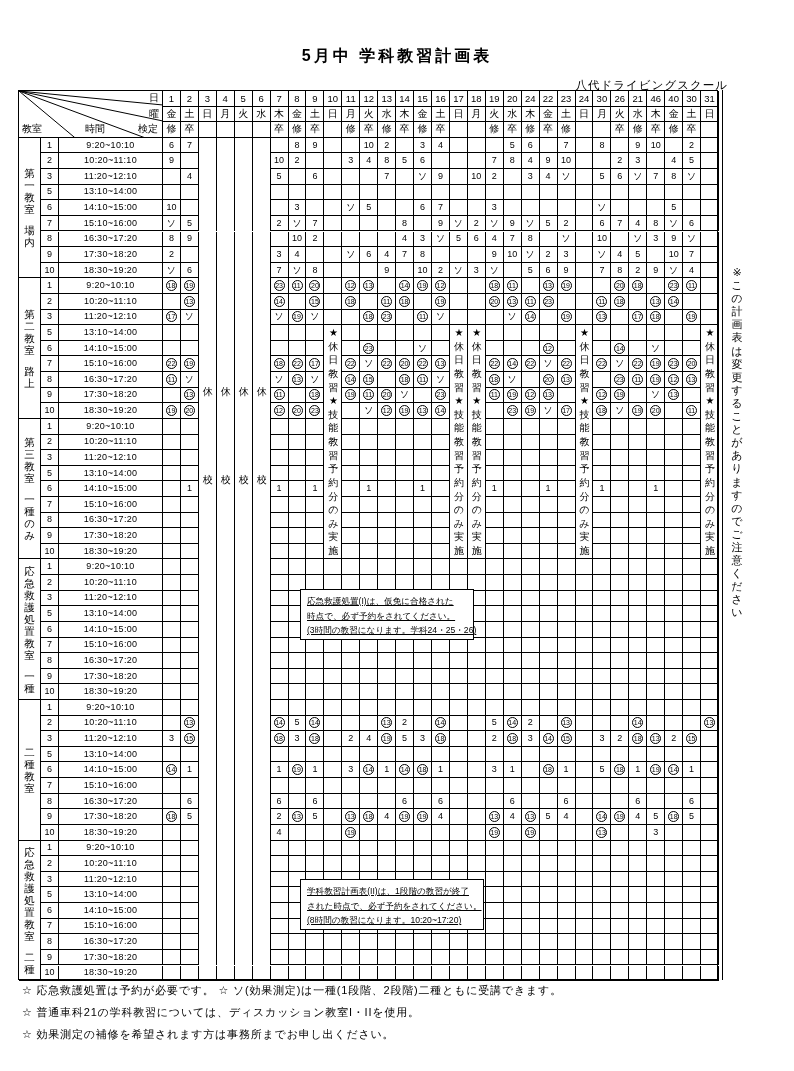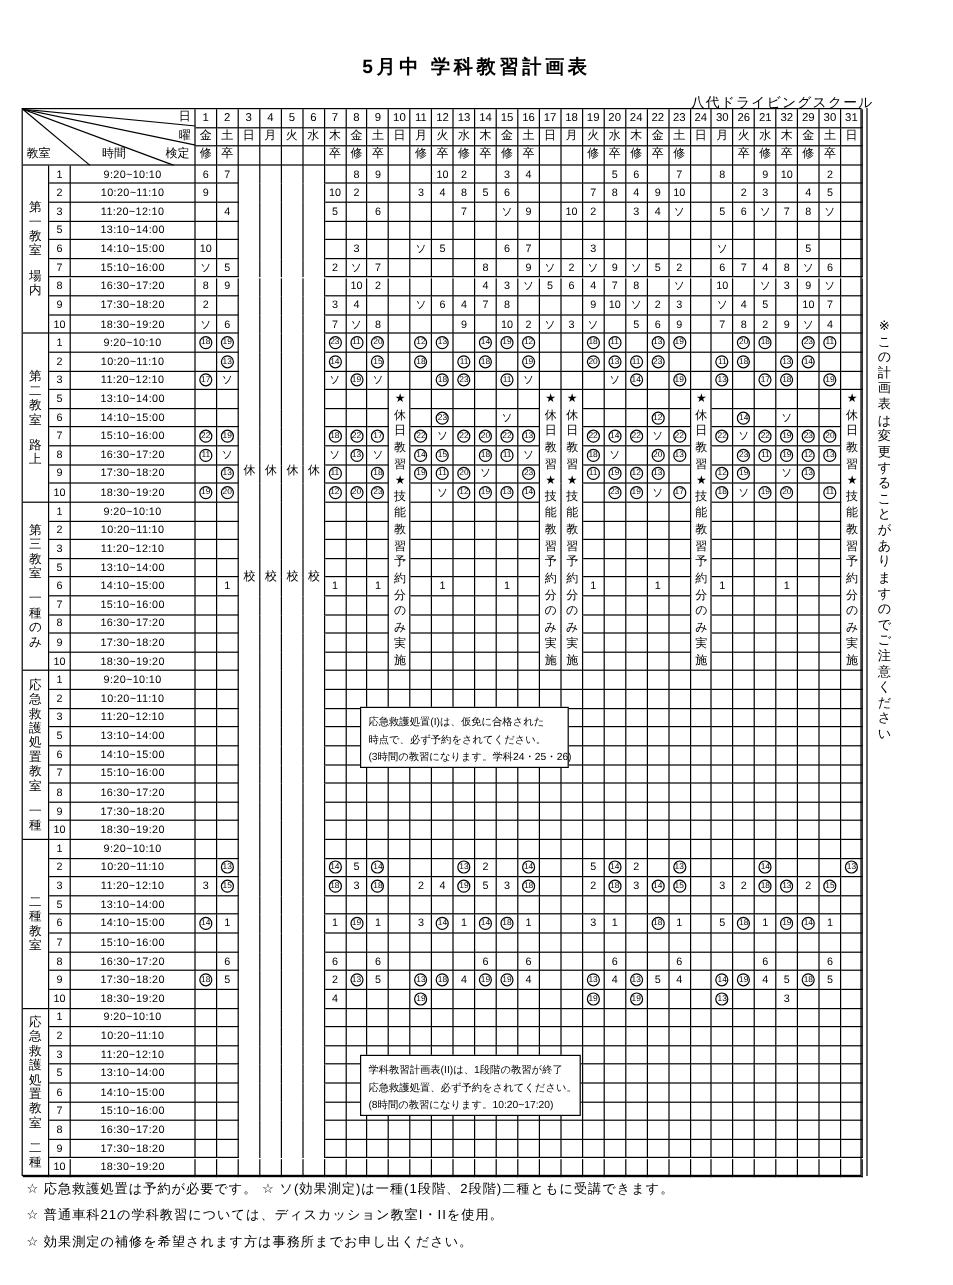--- a/index.html
+++ b/index.html
@@ -26,21 +26,21 @@
           justify-content:center;font-size:10.5px;box-sizing:border-box;
           border-right:1px solid #000;}
   .vlabel div{height:12px;line-height:12px;}
   .vlabel .sp{height:9px;}
   .vtext{position:absolute;display:flex;flex-direction:column;align-items:center;
          justify-content:space-between;font-size:10px;z-index:3;}
   .vtext div{height:12px;line-height:12px;}
   .closed-ch{position:absolute;text-align:center;font-size:10px;z-index:3;}
   .callout{position:absolute;background:#fff;border:1px solid #000;z-index:5;
            padding:4px 6px;box-sizing:border-box;font-size:8.6px;line-height:14.5px;
-           white-space:nowrap;}
+           white-space:nowrap;text-decoration:underline;}
   .corner-label{position:absolute;font-size:10px;z-index:2;}
   #side-note{left:729px;top:266px;width:16px;display:flex;flex-direction:column;
              align-items:center;font-size:11px;}
   #side-note div{height:13.1px;line-height:13.1px;}
   .foot{left:22px;width:760px;font-size:11px;letter-spacing:0.8px;}
   #extra-line{left:722px;top:90px;width:1px;height:890px;background:#000;}
 </style>
 </head>
 <body>
 
@@ -135,24 +135,24 @@
     <div class="cell kt" style="left: 556.516px; top: 31.2px; width: 17.9355px; height: 15.6px;"></div>
     <div class="cell hd" style="left: 574.452px; top: 0px; width: 17.9355px; height: 15.6px;">30</div>
     <div class="cell wd" style="left: 574.452px; top: 15.6px; width: 17.9355px; height: 15.6px;">月</div>
     <div class="cell kt" style="left: 574.452px; top: 31.2px; width: 17.9355px; height: 15.6px;"></div>
     <div class="cell hd" style="left: 592.387px; top: 0px; width: 17.9355px; height: 15.6px;">26</div>
     <div class="cell wd" style="left: 592.387px; top: 15.6px; width: 17.9355px; height: 15.6px;">火</div>
     <div class="cell kt" style="left: 592.387px; top: 31.2px; width: 17.9355px; height: 15.6px;">卒</div>
     <div class="cell hd" style="left: 610.323px; top: 0px; width: 17.9355px; height: 15.6px;">21</div>
     <div class="cell wd" style="left: 610.323px; top: 15.6px; width: 17.9355px; height: 15.6px;">水</div>
     <div class="cell kt" style="left: 610.323px; top: 31.2px; width: 17.9355px; height: 15.6px;">修</div>
-    <div class="cell hd" style="left: 628.258px; top: 0px; width: 17.9355px; height: 15.6px;">32</div>
+    <div class="cell hd" style="left: 628.258px; top: 0px; width: 17.9355px; height: 15.6px;">46</div>
     <div class="cell wd" style="left: 628.258px; top: 15.6px; width: 17.9355px; height: 15.6px;">木</div>
     <div class="cell kt" style="left: 628.258px; top: 31.2px; width: 17.9355px; height: 15.6px;">卒</div>
-    <div class="cell hd" style="left: 646.194px; top: 0px; width: 17.9355px; height: 15.6px;">29</div>
+    <div class="cell hd" style="left: 646.194px; top: 0px; width: 17.9355px; height: 15.6px;">40</div>
     <div class="cell wd" style="left: 646.194px; top: 15.6px; width: 17.9355px; height: 15.6px;">金</div>
     <div class="cell kt" style="left: 646.194px; top: 31.2px; width: 17.9355px; height: 15.6px;">修</div>
     <div class="cell hd" style="left: 664.129px; top: 0px; width: 17.9355px; height: 15.6px;">30</div>
     <div class="cell wd" style="left: 664.129px; top: 15.6px; width: 17.9355px; height: 15.6px;">土</div>
     <div class="cell kt" style="left: 664.129px; top: 31.2px; width: 17.9355px; height: 15.6px;">卒</div>
     <div class="cell hd" style="left: 682.065px; top: 0px; width: 17.9355px; height: 15.6px;">31</div>
     <div class="cell wd" style="left: 682.065px; top: 15.6px; width: 17.9355px; height: 15.6px;">日</div>
     <div class="cell kt" style="left: 682.065px; top: 31.2px; width: 17.9355px; height: 15.6px;"></div>
     <div class="vlabel" style="left: 0px; top: 46.8px; width: 22px; height: 140.553px; border-bottom: 1px solid rgb(0, 0, 0);">
       <div>第</div>
@@ -2441,19 +2441,19 @@
     <div>い</div>
   </div>
 
 <div class="callout" id="box1" style="left:300px;top:589px;width:174px;height:51px;">
   <div>応急救護処置(I)は、仮免に合格された</div>
   <div>時点で、必ず予約をされてください。</div>
   <div>(3時間の教習になります。学科24・25・26)</div>
 </div>
 <div class="callout" id="box2" style="left:300px;top:879px;width:184px;height:51px;">
   <div>学科教習計画表(II)は、1段階の教習が終了</div>
-  <div>応急救護処置、必ず予約をされてください。</div>
+  <div>された時点で、必ず予約をされてください。</div>
   <div>(8時間の教習になります。10:20~17:20)</div>
 </div>
 
 <div class="abs foot" style="top:983px;">☆ 応急救護処置は予約が必要です。 ☆ ソ(効果測定)は一種(1段階、2段階)二種ともに受講できます。</div>
 <div class="abs foot" style="top:1005px;">☆ 普通車科21の学科教習については、ディスカッション教室I・IIを使用。</div>
 <div class="abs foot" style="top:1027px;">☆ 効果測定の補修を希望されます方は事務所までお申し出ください。</div>
 
 </body></html>

